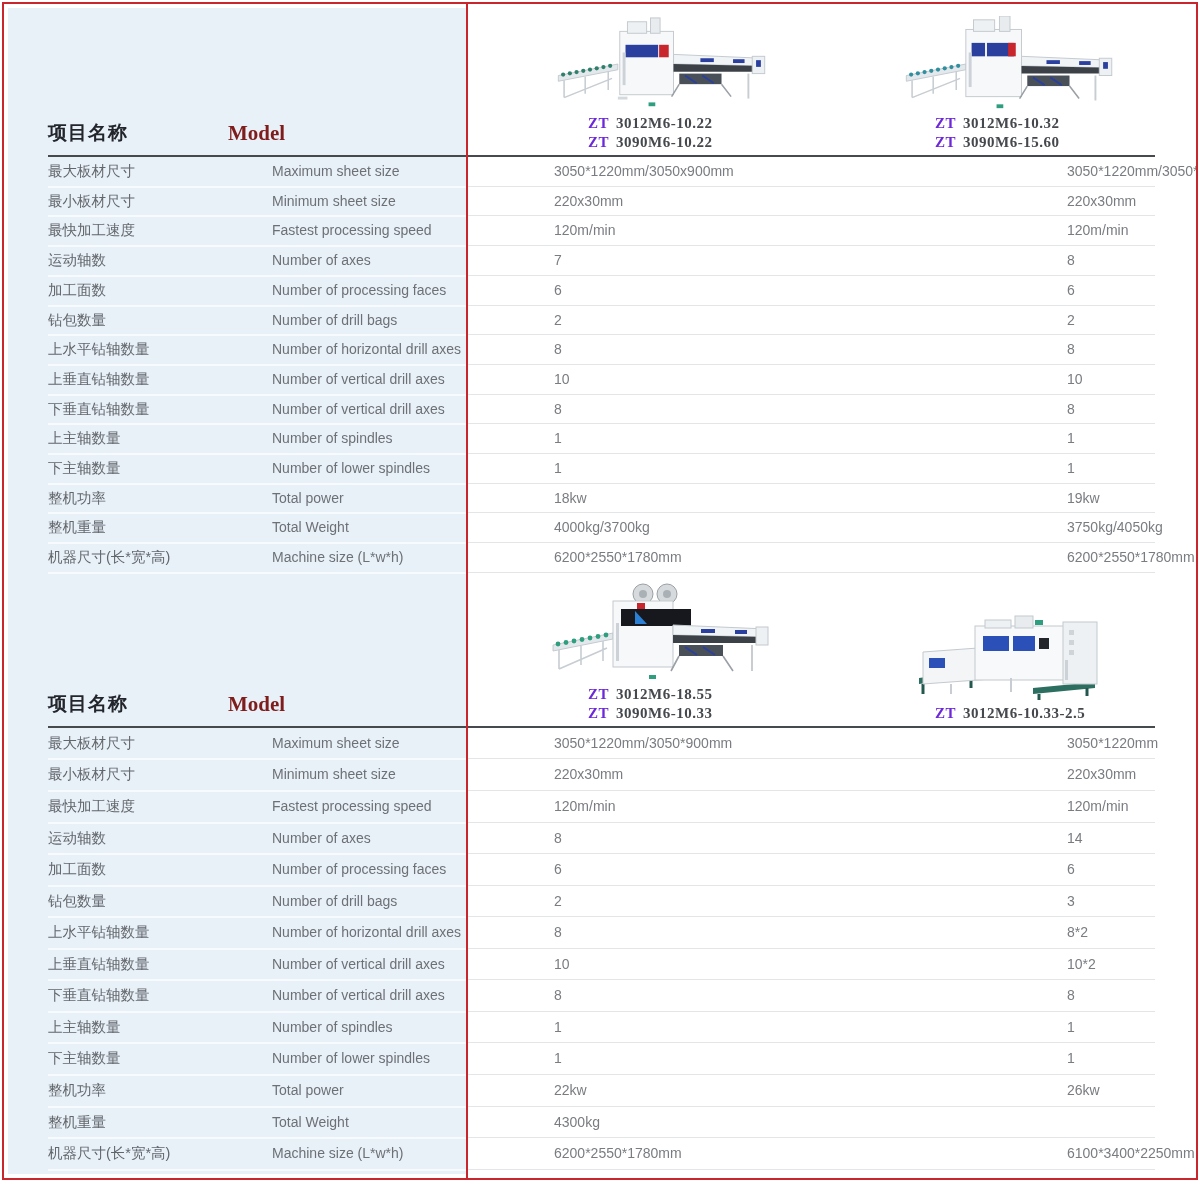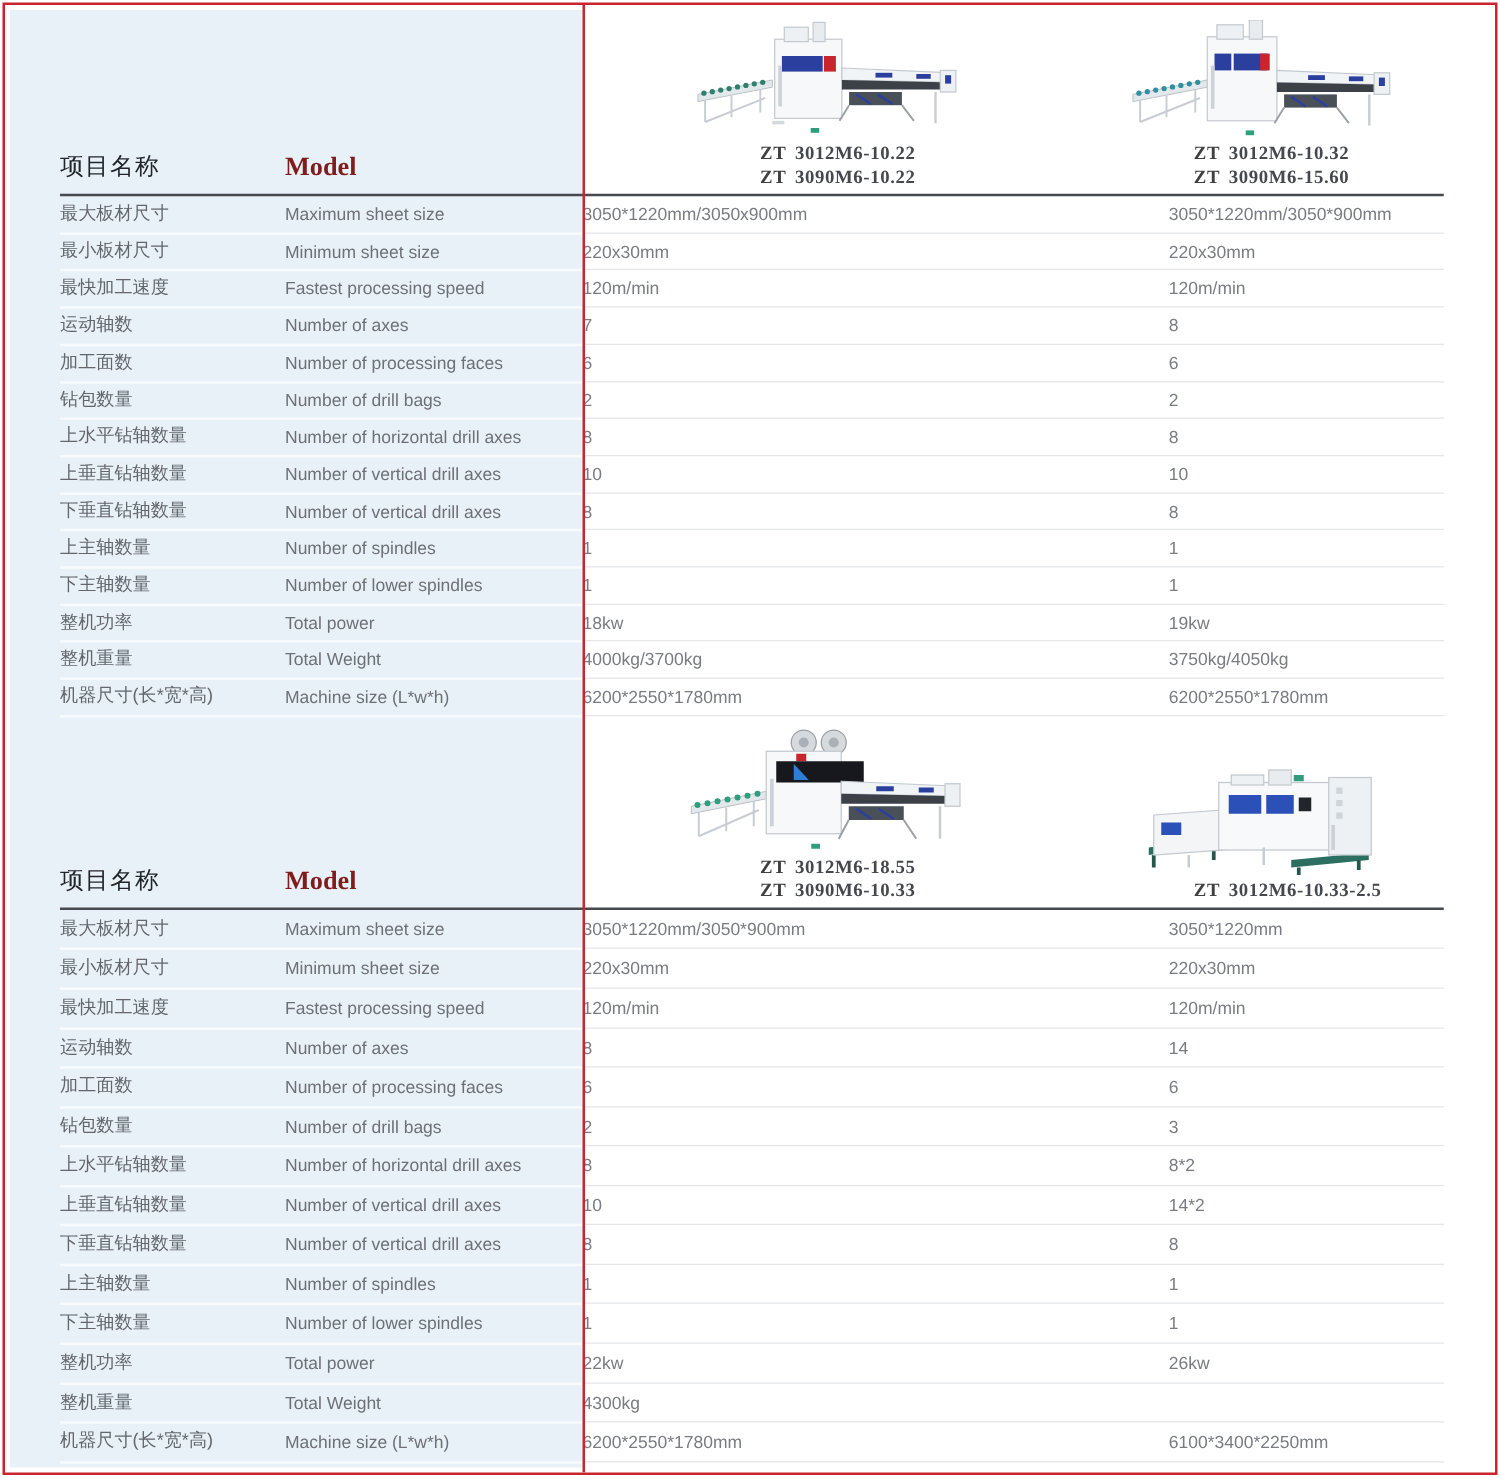--- a/index.html
+++ b/index.html
@@ -6,33 +6,33 @@
   body{width:1200px;font-family:"Liberation Sans", sans-serif;-webkit-font-smoothing:antialiased;}
   .sheet{position:relative;width:1192px;height:1174px;margin:2px;border:2px solid #c8252c;background:#fff;overflow:hidden;}
   .blue-panel{position:absolute;left:4px;top:4px;bottom:4px;width:458px;background:#e9f1f8;}
   .red-divider{position:absolute;left:462px;top:0;bottom:0;width:2px;background:#c8252c;z-index:3;}
   .content{position:absolute;inset:0;z-index:2;}
 
   .thead{position:relative;}
   .thead::after{content:"";position:absolute;left:44px;right:41px;bottom:0;height:2px;background:#46494e;}
   .thead1{height:153px;}
   .thead2{height:155px;}
-  .zh-h{position:absolute;left:44px;bottom:11px;font-size:19px;font-weight:normal;color:#22252b;letter-spacing:1px;}
+  .zh-h{position:absolute;left:44px;bottom:11px;font-size:19px;font-weight:bold;color:#22252b;letter-spacing:1px;}
   .model-h{position:absolute;left:224px;bottom:11px;font-size:21px;font-weight:bold;color:#7f1d1d;font-family:"Liberation Serif", serif;}
 
   .mcol{position:absolute;bottom:5px;width:236px;display:flex;flex-direction:column;justify-content:flex-end;}
   .mcol-a{left:540px;}
   .mcol-b{left:888px;}
   .mimg{display:block;margin:0 auto 2px auto;}
   .mnames{margin-left:44px;}
   .mcol-b .mnames{margin-left:43px;}
   .mline{font-family:"Liberation Serif", serif;font-weight:bold;font-size:15px;line-height:19px;color:#45484d;letter-spacing:0.5px;white-space:nowrap;}
-  .mline .brand{color:#404040;margin-right:7px;margin-left:20px;}
-
-  .row{display:flex;position:relative;}
+  .mline .brand{color:#6d28d9;margin-right:7px;}
+
+  .row{display:flex;position:relative;gap:44px;}
   .rows1 .row{height:29.71px;line-height:29.71px;}
   .rows2 .row{height:31.57px;line-height:31.57px;}
   .c{box-sizing:border-box;white-space:nowrap;overflow:hidden;}
   .c.zh{width:224px;padding-left:44px;font-size:14.5px;color:#63676c;}
   .c.en{width:238px;font-size:14px;color:#6d7176;}
   .c.v1{width:469px;font-size:14px;color:#797c80;}
   .c.v2{flex:1;font-size:14px;color:#797c80;}
   .row::before{content:"";position:absolute;left:44px;width:418px;bottom:-1px;height:2px;background:#f8fbfd;}
   .row::after{content:"";position:absolute;left:464px;right:41px;bottom:0;height:1px;background:#e4e5e7;}
 </style>
@@ -346,21 +346,21 @@
         <div class="c zh">上水平钻轴数量</div>
         <div class="c en">Number of horizontal drill axes</div>
         <div class="c v1">8</div>
         <div class="c v2">8*2</div>
       </div>
 
       <div class="row">
         <div class="c zh">上垂直钻轴数量</div>
         <div class="c en">Number of vertical drill axes</div>
         <div class="c v1">10</div>
-        <div class="c v2">14*2</div>
+        <div class="c v2">10*2</div>
       </div>
 
       <div class="row">
         <div class="c zh">下垂直钻轴数量</div>
         <div class="c en">Number of vertical drill axes</div>
         <div class="c v1">8</div>
         <div class="c v2">8</div>
       </div>
 
       <div class="row">

